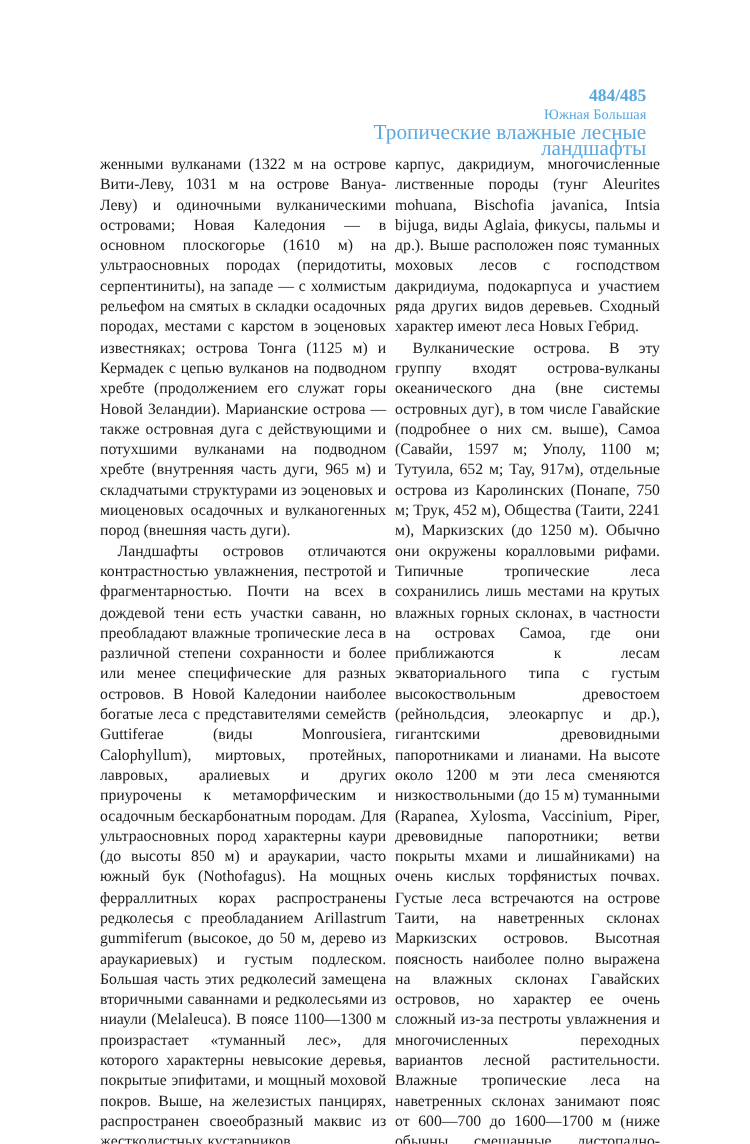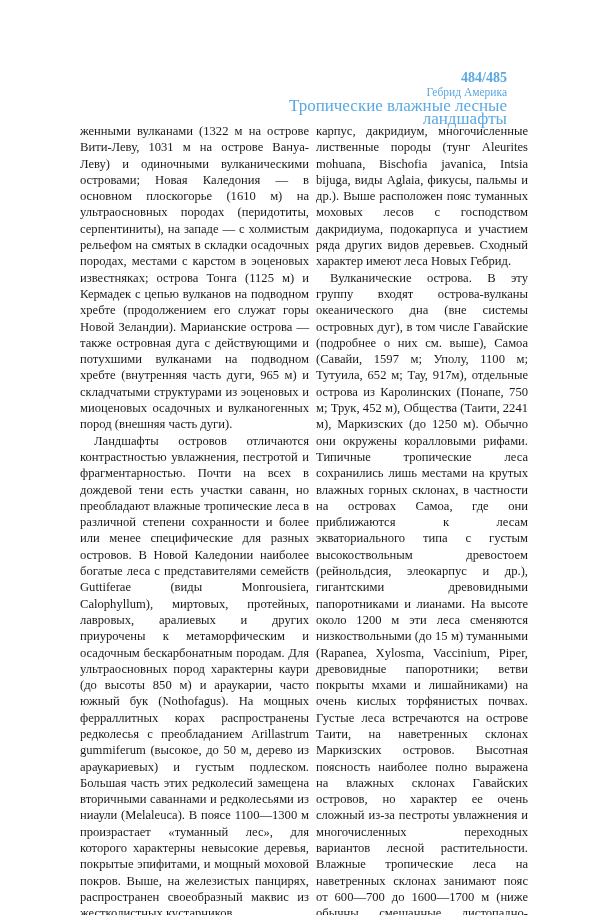--- a/index.html
+++ b/index.html
@@ -1,35 +1,35 @@
 <!DOCTYPE html>
 <html><head>
 <meta charset="utf-8">
 <style>
   html, body { margin: 0; padding: 0; background: #ffffff; }
   body { width: 600px; height: 915px; position: relative; overflow: hidden;
          font-family: "Liberation Serif", "DejaVu Serif", serif; color: #1a1a1a; }
-  .header { position: absolute; right: 93px; top: 70px; text-align: right; color: #5aa8e0; }
+  .header { position: absolute; right: 83px; top: 70px; text-align: right; color: #5aa8e0; }
   .page-num { font-family: "Liberation Serif", serif; font-weight: bold; font-size: 14px; line-height: 16px; }
   .section { font-size: 11.5px; line-height: 13px; }
   .subsection { font-size: 17px; line-height: 13px; }
   .col { position: absolute; top: 123px; width: 229px; font-size: 12.6px; line-height: 16.3px;
          text-align: justify; hyphens: manual; }
   .col-left { left: 80px; }
   .col-right { left: 316px; width: 212px; }
   .col p { margin: 0; }
   .col p.indent { text-indent: 14px; }
   .lead { }
 </style>
 </head>
 <body>
 
 <div class="header">
   <div class="page-num">484/485</div>
-  <div class="section">Гебрид Америка</div>
+  <div class="section">Южная Большая</div>
   <div class="subsection">Тропические влажные лесные</div>
   <div class="subsection">ландшафты</div>
 </div>
 
 <div class="col col-left">
   <p>женными вулканами (1322 м на острове Вити-Леву, 1031 м на острове Вануа-Леву) и одиночными вулканическими островами; Новая Каледония — в основном плоскогорье (1610 м) на ультраосновных породах (перидотиты, серпентиниты), на западе — с холмистым рельефом на смятых в складки осадочных породах, местами с карстом в эоценовых известняках; острова Тонга (1125 м) и Кермадек с цепью вулканов на подводном хребте (продолжением его служат горы Новой Зеландии). Марианские острова — также островная дуга с действующими и потухшими вулканами на подводном хребте (внутренняя часть дуги, 965 м) и складчатыми структурами из эоценовых и миоценовых осадочных и вулканогенных пород (внешняя часть дуги).</p>
   <p class="indent">Ландшафты островов отличаются контрастностью увлажнения, пестротой и фрагментарностью. Почти на всех в дождевой тени есть участки саванн, но преобладают влажные тропические леса в различной степени сохранности и более или менее специфические для разных островов. В Новой Каледонии наиболее богатые леса с представителями семейств Guttiferae (виды Monrousiera, Calophyllum), миртовых, протейных, лавровых, аралиевых и других приурочены к метаморфическим и осадочным бескарбонатным породам. Для ультраосновных пород характерны каури (до высоты 850 м) и араукарии, часто южный бук (Nothofagus). На мощных ферраллитных корах распространены редколесья с преобладанием Arillastrum gummiferum (высокое, до 50 м, дерево из араукариевых) и густым подлеском. Большая часть этих редколесий замещена вторичными саваннами и редколесьями из ниаули (Melaleuca). В поясе 1100—1300 м произрастает «туманный лес», для которого характерны невысокие деревья, покрытые эпифитами, и мощный моховой покров. Выше, на железистых панцирях, распространен своеобразный маквис из жестколистных кустарников.</p>
 
 </div>
 

